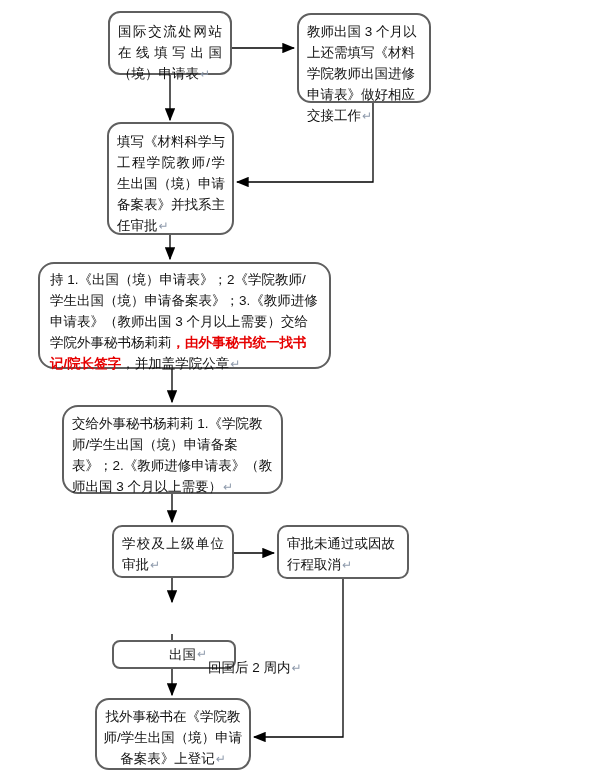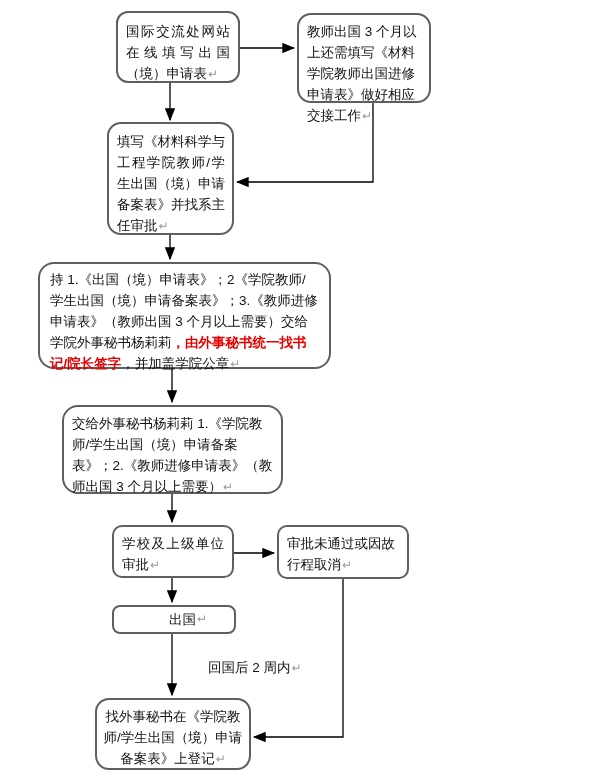--- a/index.html
+++ b/index.html
@@ -24,28 +24,28 @@
     border:2px solid #5f5f5f;
     word-break:break-all;
   }
   .just { text-align:justify; text-justify:inter-character; }
   .ctr  { text-align:center; }
   .red-em { color:#e60000; font-weight:bold; }
   .rm { color:#8f9bac; font-size:12px; padding-left:1px; }
   .edge-label { position:absolute; white-space:nowrap;margin-left:24px; }
 
   
-  .n-a { left:108px; top:11px;  width:124px; height:72px;  border-radius:12px; padding:8px 8px 0 8px;margin-left:8px; }
+  .n-a { left:108px; top:11px;  width:124px; height:64px;  border-radius:12px; padding:8px 8px 0 8px; }
   .n-b { left:297px; top:13px;   width:134px; height:90px;  border-radius:14px; padding:6px 7px 0 8px; }
   .n-c { left:107px; top:122px; width:127px; height:113px; border-radius:14px; padding:7px 7px 4px 8px; }
   .n-d { left:38px;  top:262px; width:293px; height:107px; border-radius:16px; padding:5px 10px 0 10px; }
   .n-e { left:62px;  top:405px; width:221px; height:89px;  border-radius:16px; padding:6px 5px 0 8px; }
   .n-f { left:112px; top:525px; width:122px; height:53px;  border-radius:10px; padding:6px 8px 2px 8px; }
   .n-g { left:277px; top:525px; width:132px; height:54px;  border-radius:10px; padding:6px 8px 0 8px; }
-  .n-h { left:112px; top:605px; width:124px; height:29px;  border-radius:8px;
+  .n-h { left:112px; top:640px; width:124px; height:29px;  border-radius:8px;
          display:flex; align-items:center; justify-content:center;padding-left:28px; }
   .n-i { left:95px;  top:698px; width:156px; height:72px;  border-radius:14px; padding:6px 6px 0 6px; }
   .lbl-return { left:184px; top:657px; }
 </style>
 </head>
 <body>
 
 <div class="canvas">
 
   <svg class="connectors" width="604" height="778" viewBox="0 0 604 778" xmlns="http://www.w3.org/2000/svg">

